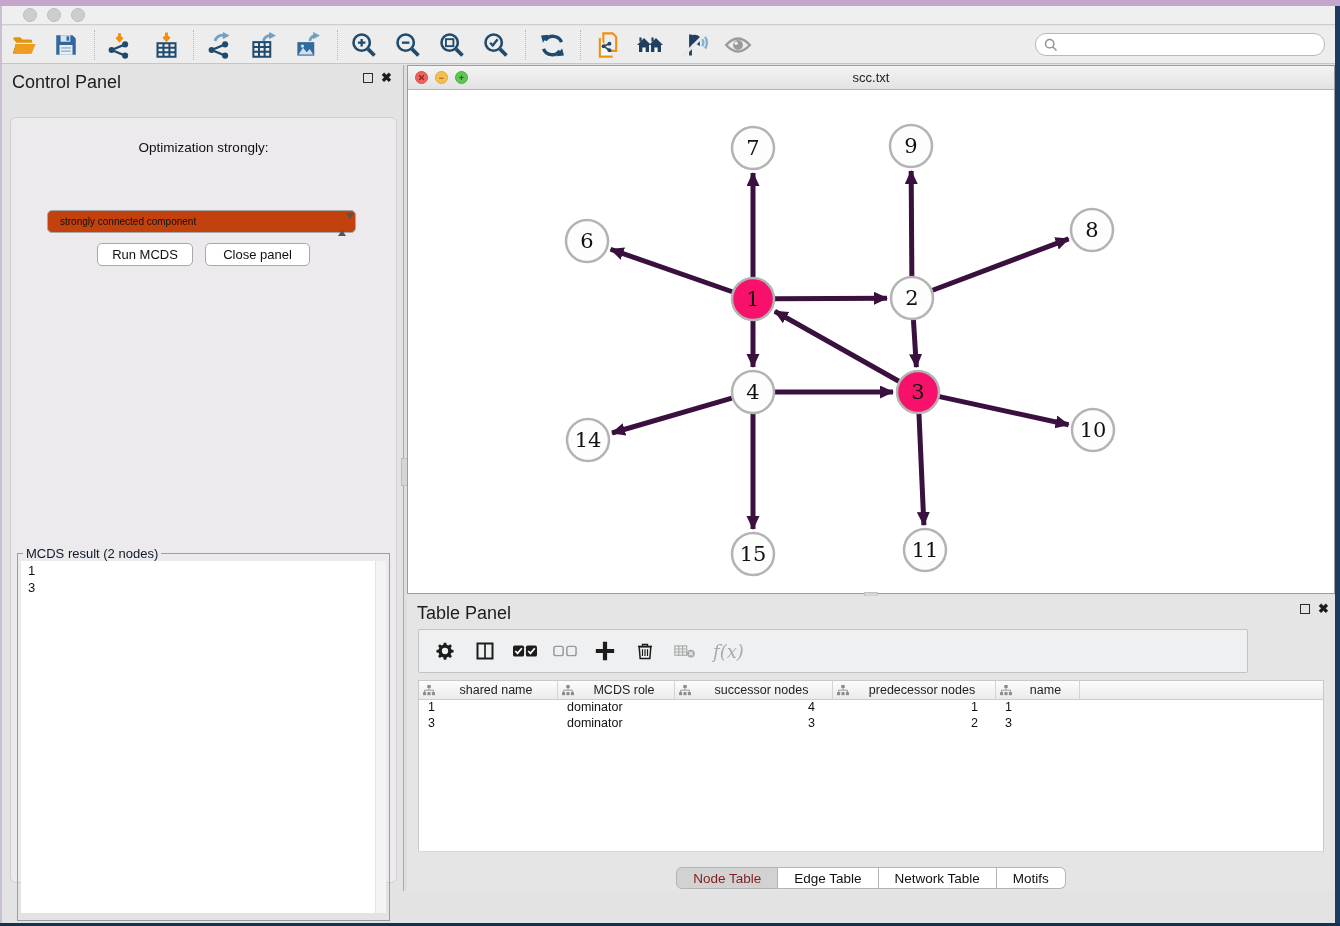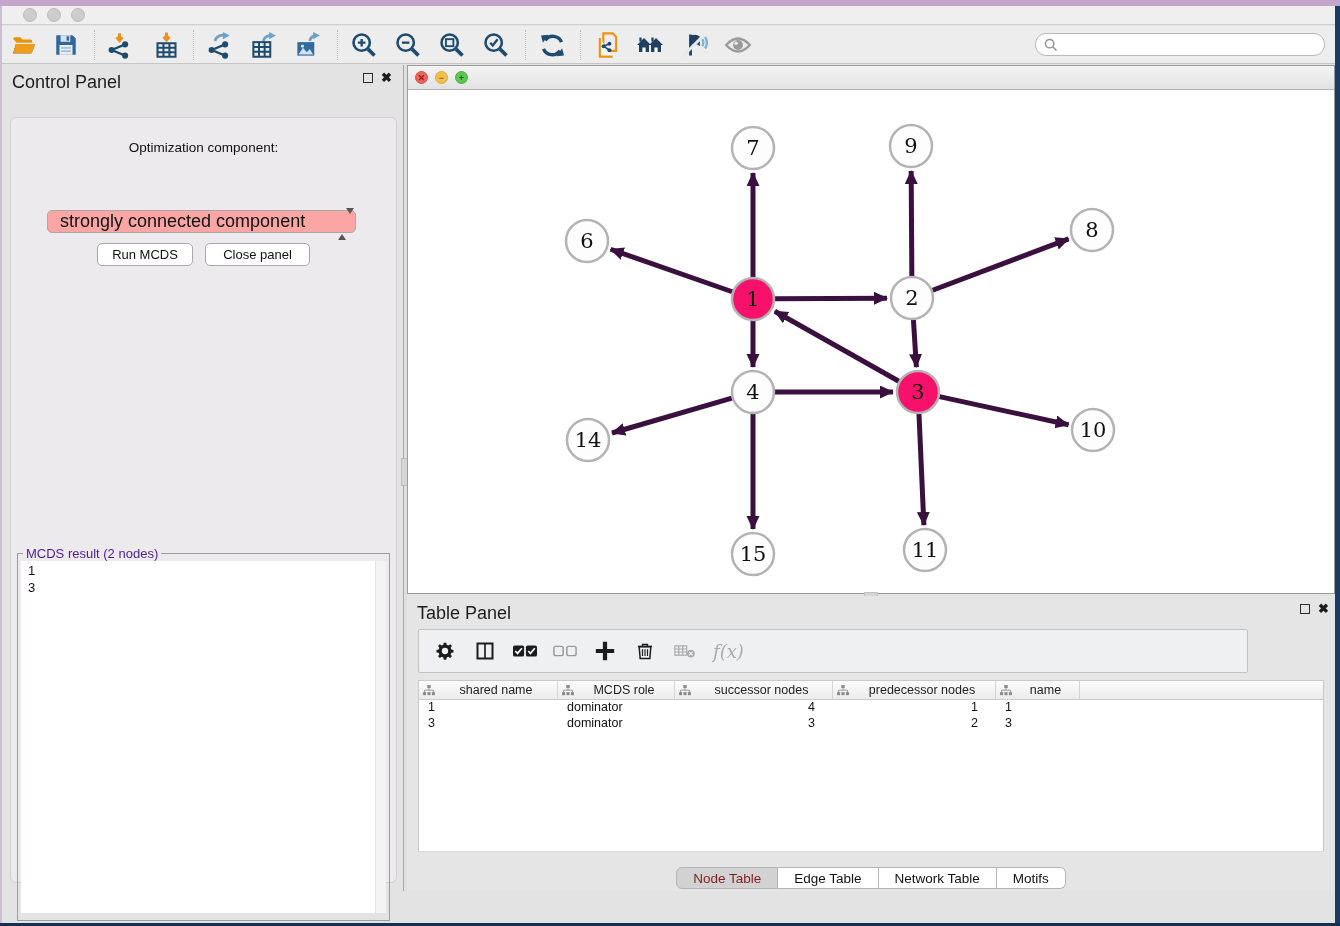--- a/index.html
+++ b/index.html
@@ -32,27 +32,27 @@
   .panel-title { position:absolute; left:10px; top:7px; font-size:18px; color:#1c1c1c; }
   .float-icon { position:absolute; top:8px; width:10px; height:10px; border:1.6px solid #2c2c2c; background:transparent; }
   .close-icon { position:absolute; top:5px; font-size:13px; font-weight:bold; color:#1c1c1c; }
   .cp-tabs { position:absolute; left:0; right:0; top:31px; display:flex; justify-content:center; }
   .cp-tab { height:21px; line-height:20px; padding:0 14px; background:#fff; border:1px solid #bcbcbc; border-left:none; font-size:13px; color:#111; }
   .cp-tab:first-child { border-left:1px solid #bcbcbc; border-radius:4px 0 0 4px; }
   .cp-tab:last-child { border-radius:0 4px 4px 0; }
   .cp-tab.active { background:#e2e1e2; color:#b9b9b9; }
   .cp-body { position:absolute; left:8px; top:52px; width:387px; height:766px; background:#eceaec; border:1px solid #d2d0d2; border-radius:6px; }
   .opt-label { margin-top:22px; text-align:center; font-size:13.5px; color:#111; }
-  .combo { position:absolute; left:36px; top:92px; width:309px; height:23px; background:#fca5a5; border:1px solid #a8a8a8; border-radius:5px; font-size:18px; color:#111; line-height:21px; padding-left:12px; }
+  .combo { position:absolute; left:36px; top:92px; width:309px; height:23px; background:#c2410c; border:1px solid #a8a8a8; border-radius:5px; font-size:10px; color:#111; line-height:21px; padding-left:12px; }
   .combo .stepper { position:absolute; right:8px; top:3px; width:9px; }
   .combo .stepper .up { width:0; height:0; border-left:4.5px solid transparent; border-right:4.5px solid transparent; border-bottom:6px solid #555; margin-bottom:3px; }
   .combo .stepper .down { width:0; height:0; border-left:4.5px solid transparent; border-right:4.5px solid transparent; border-top:6px solid #555; }
   .cp-btn { position:absolute; top:125px; height:23px; background:#fff; border:1px solid #a8a8a8; border-radius:5px; font-size:13px; color:#111; font-family:"Liberation Sans",sans-serif; }
   .result-box { position:absolute; left:6px; top:428px; width:373px; height:375px; border:1px solid #9d9d9d; margin:0; padding:0 3px 3px 3px; }
-  .result-box legend { font-size:13px; color:#4c1d95; padding:0 3px; margin-left:2px; }
+  .result-box legend { font-size:13px; color:#0f172a; padding:0 3px; margin-left:2px; }
   .result-area { position:relative; width:100%; height:352px; background:#fff; font-size:13px; color:#111; line-height:17px; padding:1px 0 0 7px; white-space:pre; overflow:hidden; }
   .result-scroll { position:absolute; right:0; top:0; width:11px; height:100%; background:#f4f4f4; border-left:1px solid #e4e4e4; }
 
   
   .v-divider { position:absolute; left:401px; top:59px; width:4px; height:826px; background:#e0dfe0; border-left:1px solid #a9a9a9; }
   .v-handle { position:absolute; left:399px; top:452px; width:7px; height:28px; background:#d6d5d6; border:1px solid #bdbdbd; }
   .h-handle { position:absolute; left:862px; top:586px; width:14px; height:5px; background:#d6d5d6; border:1px solid #c2c2c2; }
 
   
   .net-window { position:absolute; left:405px; top:59px; width:928px; height:529px; background:#fff; border:1px solid #9c9c9c; }
@@ -256,21 +256,21 @@
     </div>
   </div>
 
   <div class="control-panel">
     <div class="panel-titlebar">
       <span class="panel-title">Control Panel</span>
       <span class="float-icon" style="left:361px"></span>
       <span class="close-icon" style="left:379px">✖</span>
     </div>
     <div class="cp-body">
-      <div class="opt-label">Optimization component:</div>
+      <div class="opt-label">Optimization strongly:</div>
       <div class="combo">
         <span>strongly connected component</span>
         <span class="stepper"><span class="up"></span><span class="down"></span></span>
       </div>
       <button class="cp-btn" style="left:86px; width:96px;">Run MCDS</button>
       <button class="cp-btn" style="left:194px; width:105px;">Close panel</button>
       <fieldset class="result-box">
         <legend>MCDS result (2 nodes)</legend>
         <div class="result-area"><span>1
 3</span><span class="result-scroll"></span></div>
@@ -278,20 +278,21 @@
     </div>
   </div>
   <div class="v-divider"></div>
   <div class="v-handle"></div>
 
   <div class="net-window">
     <div class="net-titlebar">
       <span class="mac-dot mac-red" style="left:7px">✕</span>
       <span class="mac-dot mac-yel" style="left:27px">−</span>
       <span class="mac-dot mac-grn" style="left:47px">+</span>
+      <div class="title">scc.txt</div>
     </div>
     <div class="net-canvas">
       <svg id="graph-svg" width="926" height="503">
           <defs>
             <marker id="arrow" markerUnits="userSpaceOnUse" markerWidth="18" markerHeight="16" refX="13" refY="6.5" orient="auto">
               <path d="M0,0 L14,6.5 L0,13 z" fill="#3a103f"></path>
             </marker>
           </defs>
           <line x1="345" y1="187" x2="345" y2="83" stroke="#3a103f" stroke-width="5" marker-end="url(#arrow)"></line>
           <line x1="324.23121807335133" y1="201.7434376400866" x2="202.60088855300984" y2="159.24609359081066" stroke="#3a103f" stroke-width="5" marker-end="url(#arrow)"></line>

